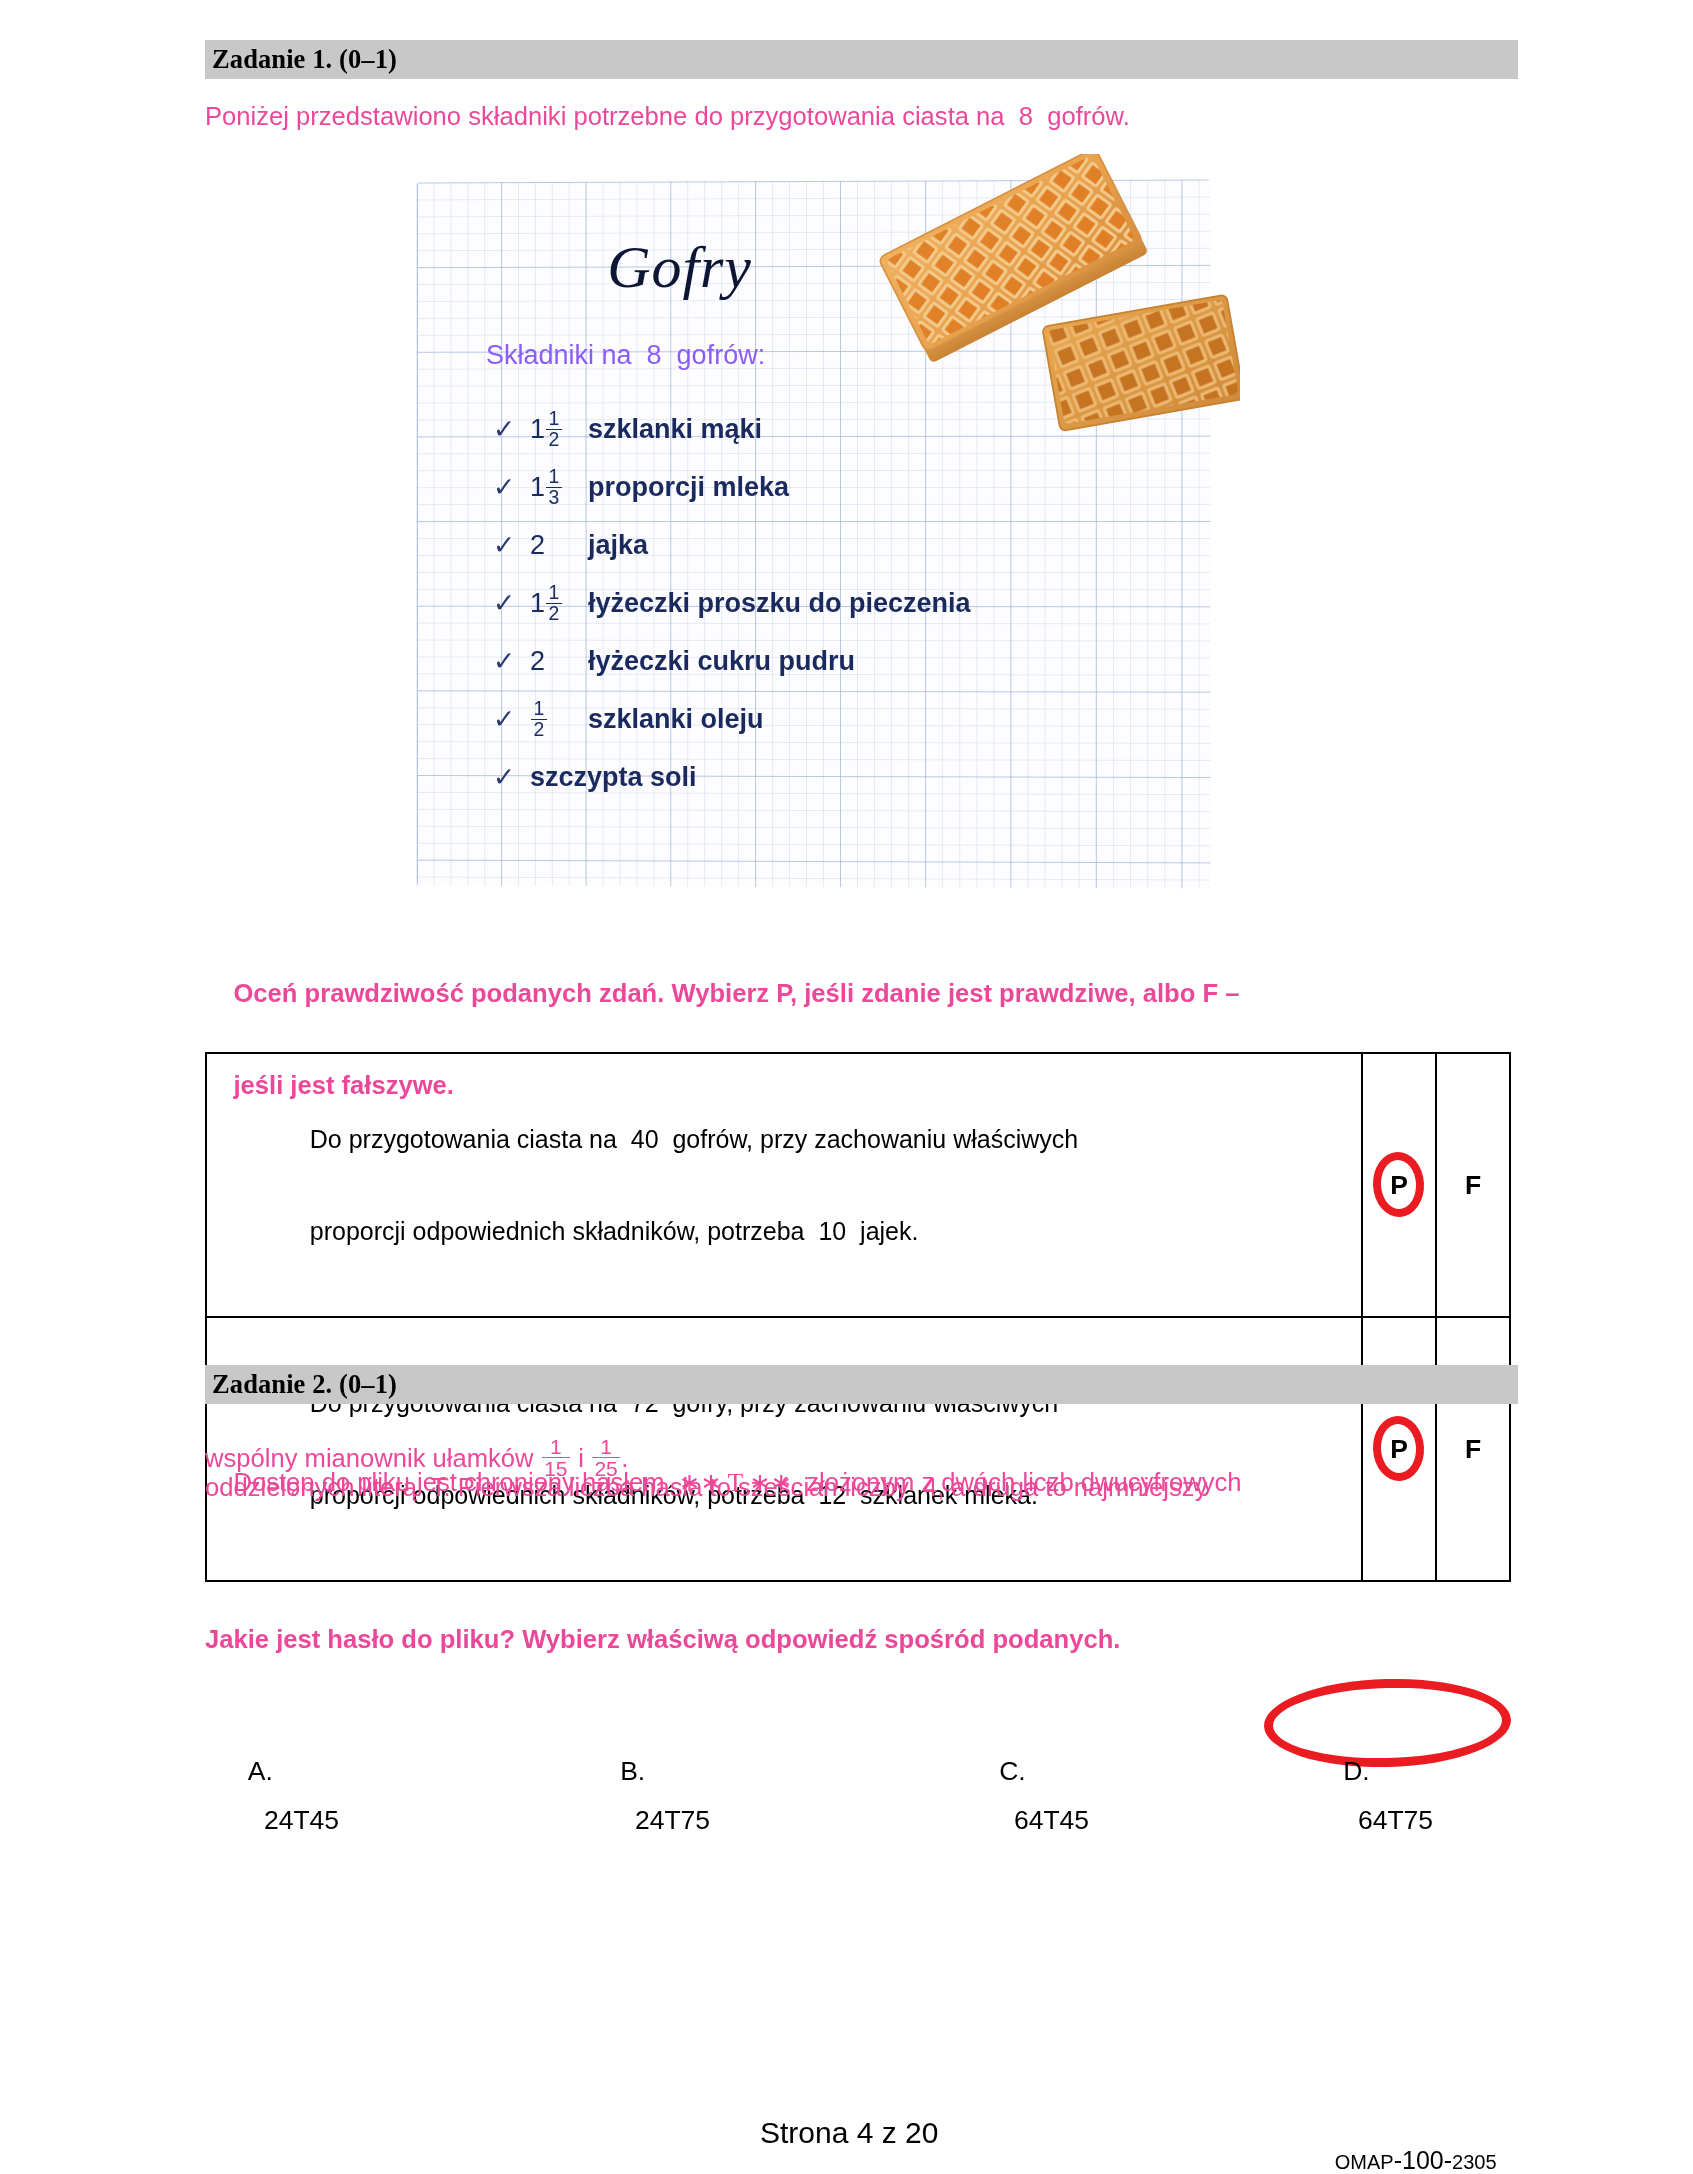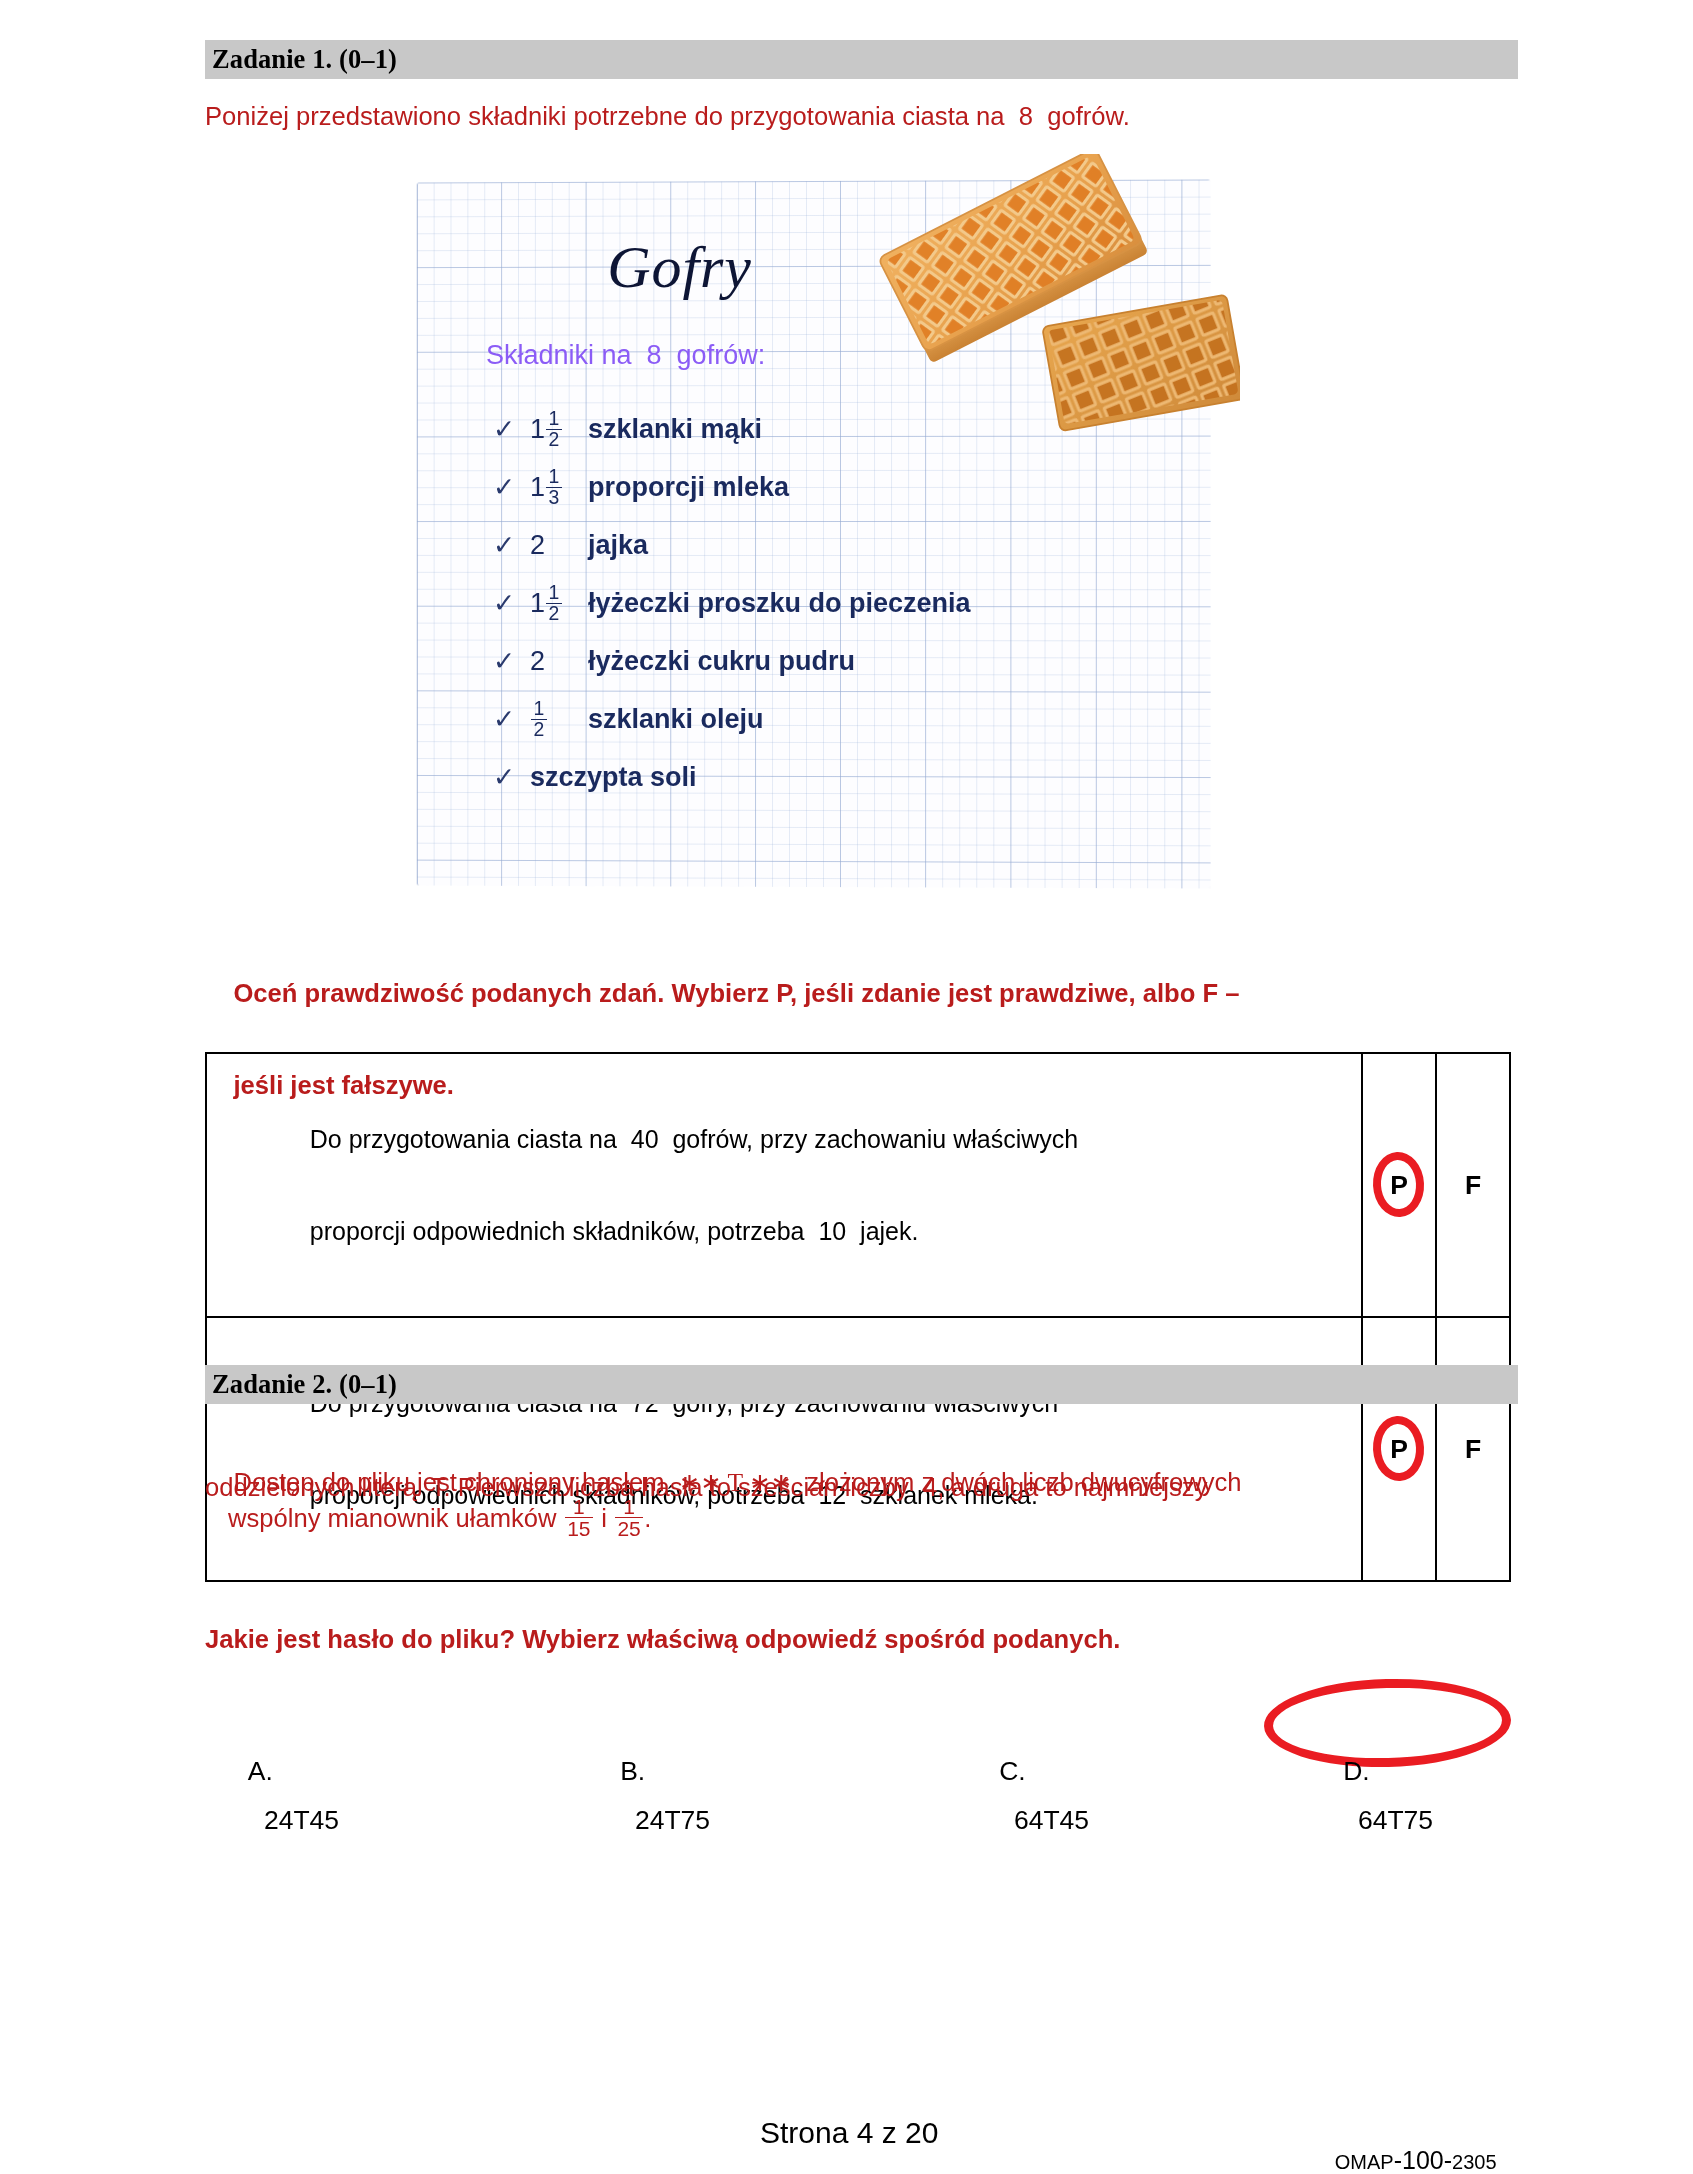--- a/index.html
+++ b/index.html
@@ -32,21 +32,21 @@
     line-height: 39px;
     padding-left: 7px;
     color: #000;
     letter-spacing: 0.1px;
     font-family: Liberation Serif, serif;
   }
   .para {
     position: absolute;
     font-size: 25.6px;
     line-height: 46px;
-    color: #b91c1c;
+    color: #ec4899;
     white-space: pre-wrap;
   }
   .para.bold { font-weight: bold; }
 
   
   #recipe-card {
     position: absolute;
     left: 415px;
     top: 181px;
     width: 794px;
@@ -431,21 +431,21 @@
   </table>
 
   <div class="task-header" id="task2-header" style="left:205px; top:1365px; width:1306px;">Zadanie 2. (0–1)</div>
 
   <div class="para" id="task2-line1" style="left:205px; top:1419px; width:1323px; line-height:42px;">
     <span>Dostęp do pliku jest chroniony hasłem  </span><span style="font-family:'Liberation Serif', serif;">∗∗ T ∗∗</span><span>  złożonym z dwóch liczb dwucyfrowych</span>
   </div>
 
   <div class="para" id="task2-line2" style="left:205px; top:1466px; width:1323px; line-height:42px;">oddzielonych literą  T. Pierwsza liczba hasła to sześcian liczby  4, a druga to najmniejszy</div>
 
-  <div class="para" id="task2-line3" style="left:205px; top:1496px; width:1323px; line-height:42px; display:flex; align-items:center;margin-left:23px;">
+  <div class="para" id="task2-line3" style="left:205px; top:1436px; width:1323px; line-height:42px; display:flex; align-items:center;">
     <span>wspólny mianownik ułamków </span>
     <span class="frac" style="font-size:21px;">
       <span class="num">1</span>
       <span class="den">15</span>
     </span>
     <span style="white-space:pre;"> i </span>
     <span class="frac" style="font-size:21px;">
       <span class="num">1</span>
       <span class="den">25</span>
     </span>

